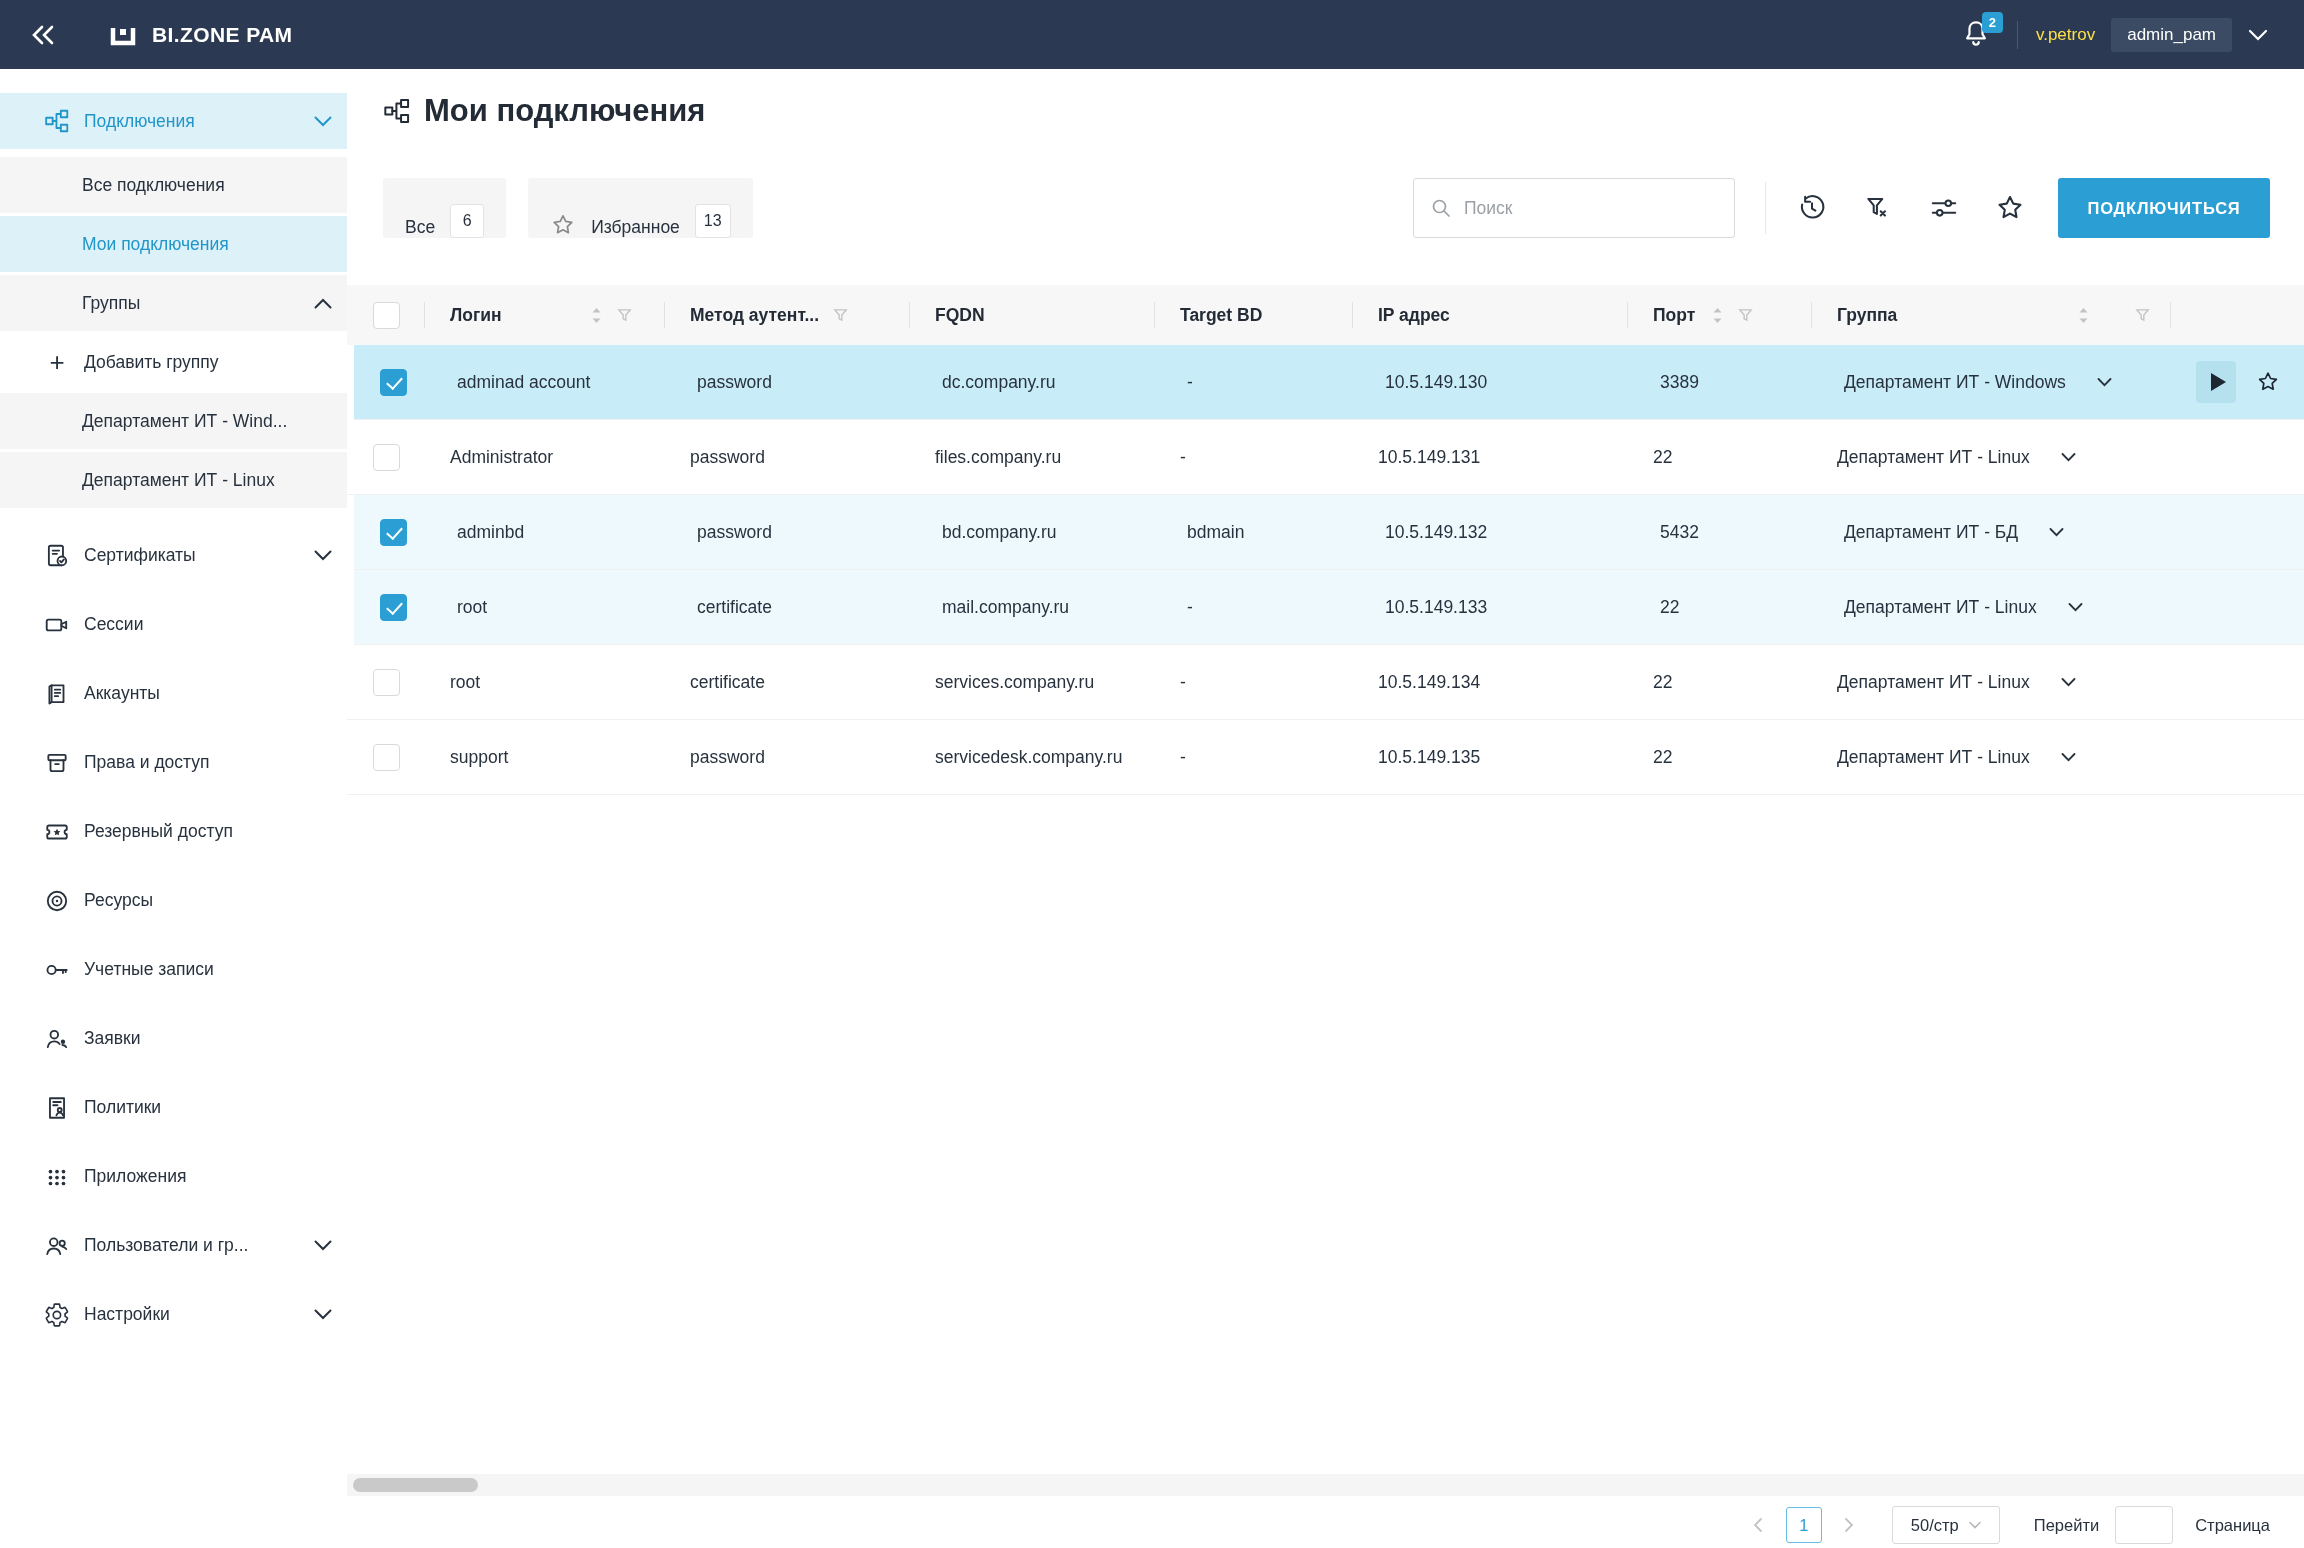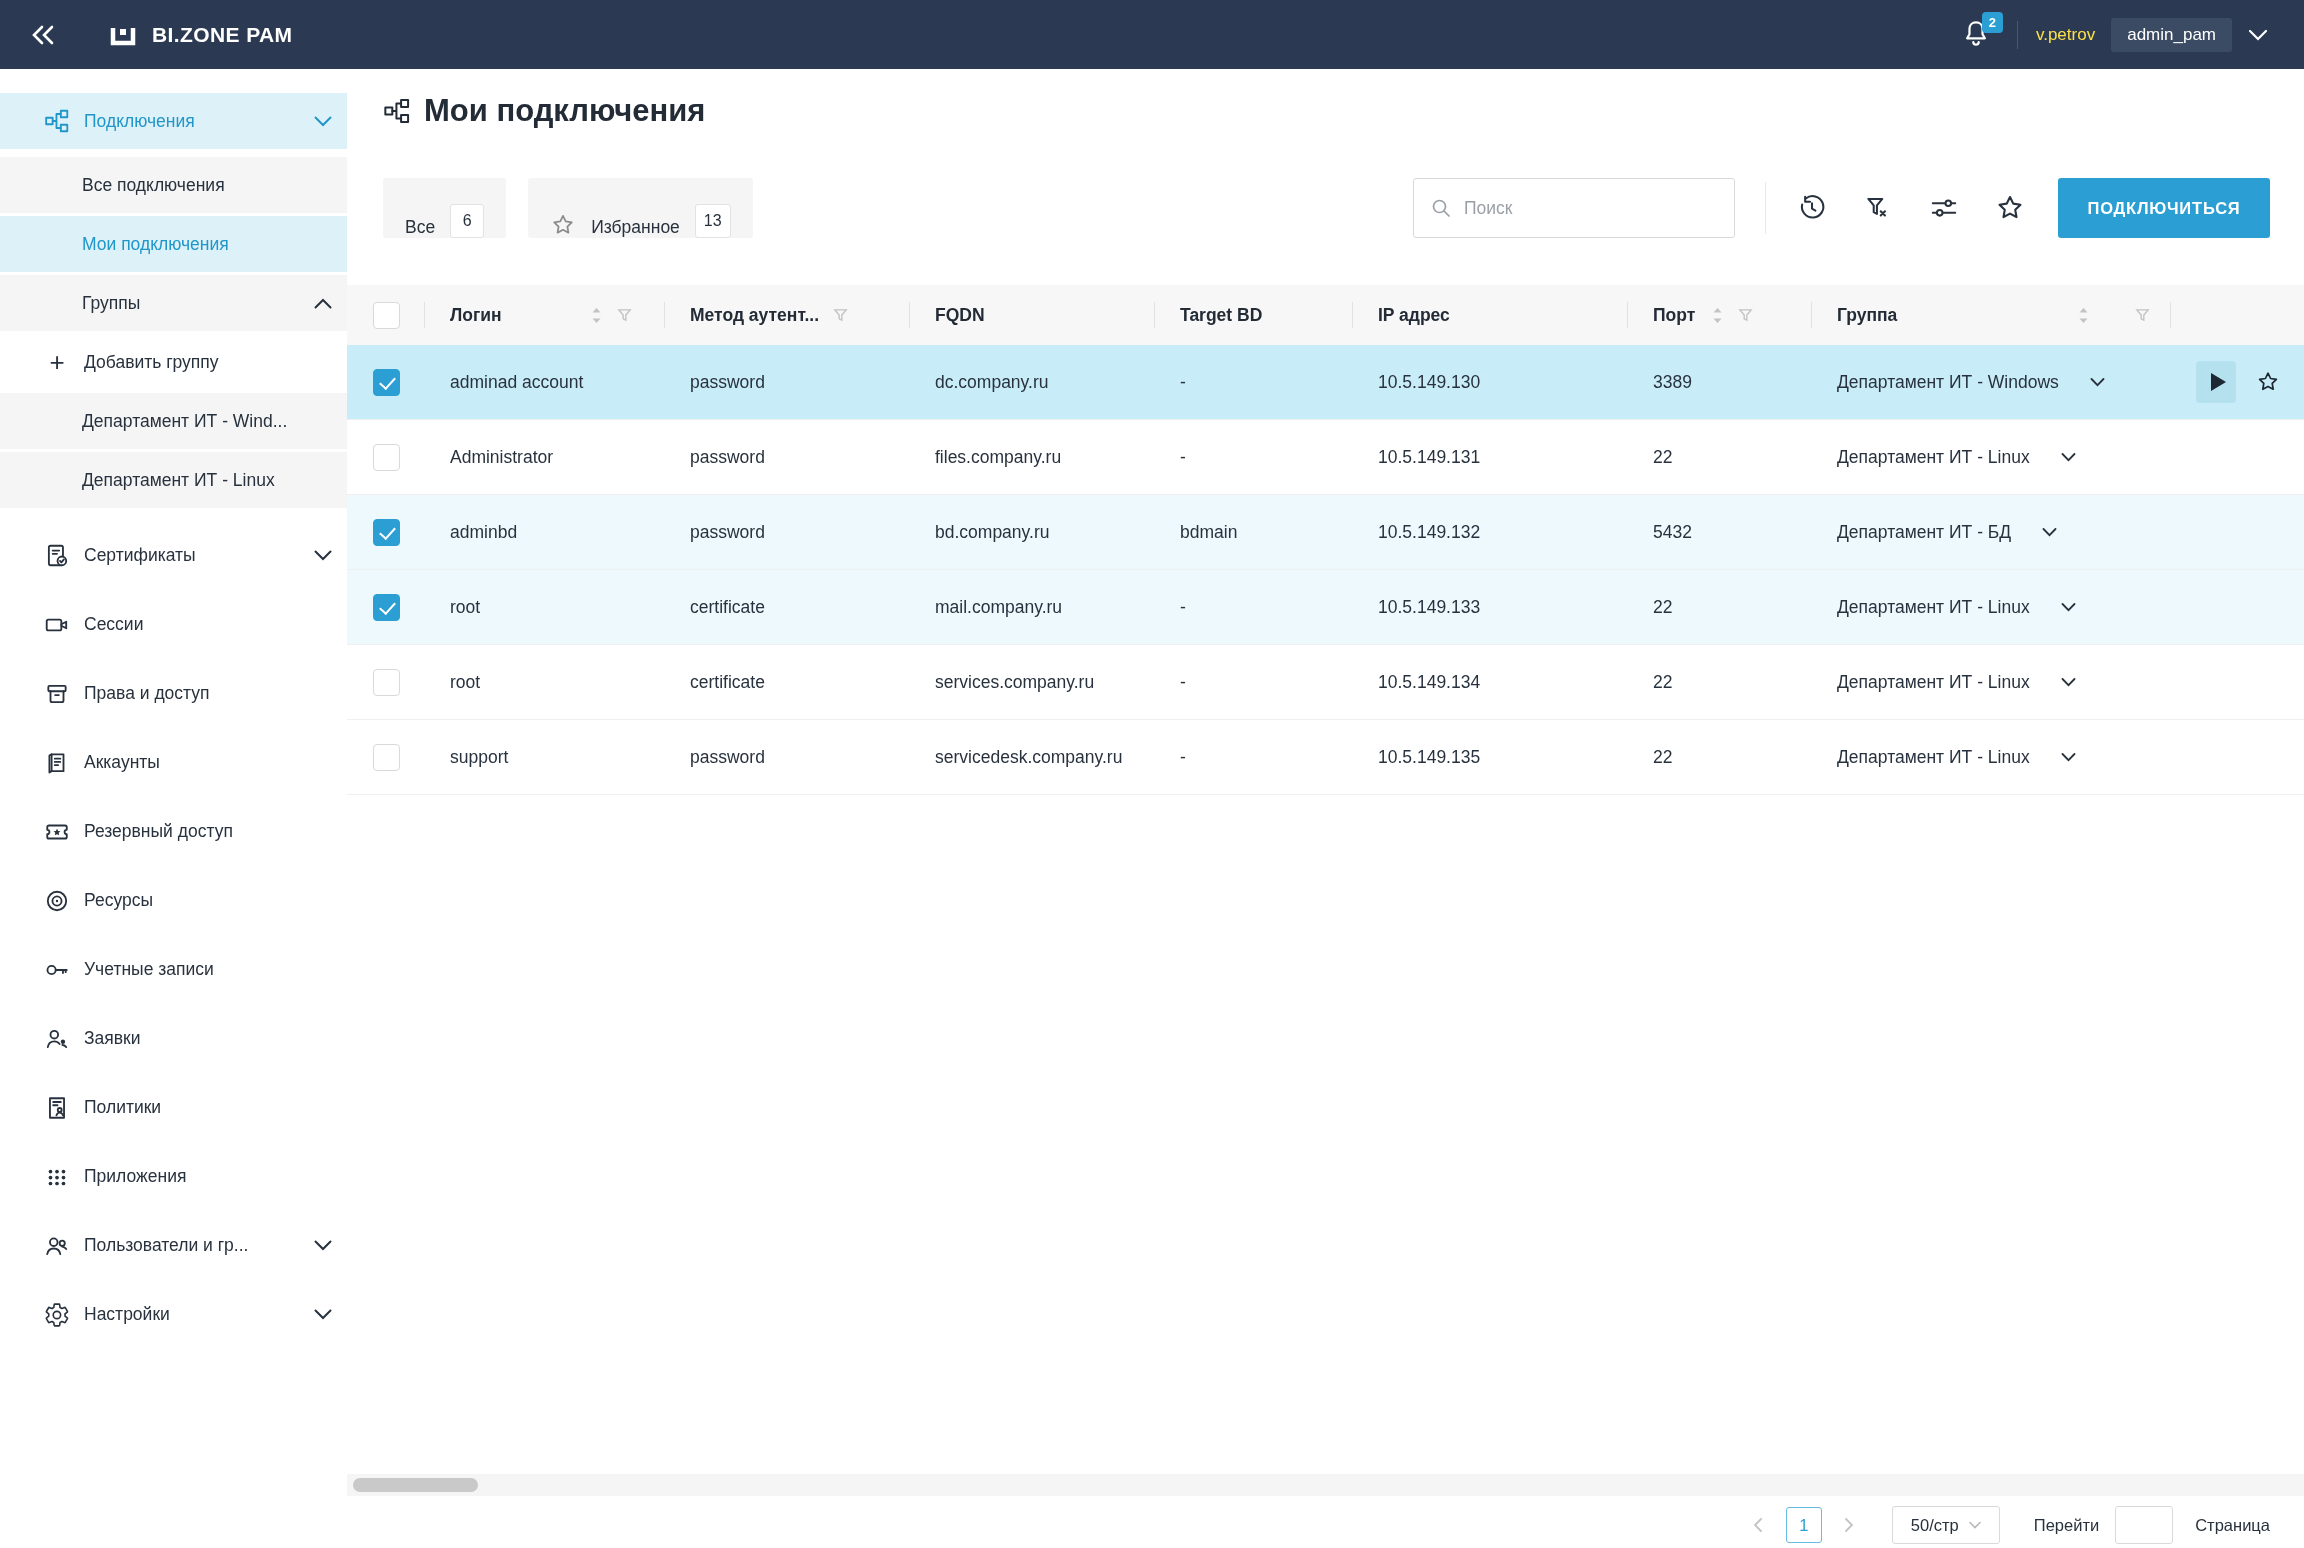--- a/index.html
+++ b/index.html
@@ -102,21 +102,21 @@
   .th:not(.c-check)::before{
     content:""; position:absolute; left:-26px; top:17px; width:1px; height:26px; background:#e2e2e2;
   }
   .th .sort{ margin-left:16px; cursor:pointer; }
   .th .funnel{ margin-left:14px; cursor:pointer; }
   .th.c-login .sort{ margin-left:88px; }
   .th.c-group .sort{ margin-left:auto; }
   .th.c-group .funnel{ margin-right:46px; }
 
   .trow{ height:75px; background:#fff; border-bottom:1px solid #f0f0f0; cursor:pointer; }
-  .trow.row-checked{ background:#edf9fd; }
+  .trow.row-checked{ background:#edf9fd;margin-left:7px; }
   .trow.row-hl{ background:#c9edf8; }
   .cell{ font-size:17.5px; color:#28323e; display:flex; align-items:center; }
   .checkbox{
     width:27px; height:27px; border:1px solid #d9d9d9; border-radius:4px; background:#fff;
     display:inline-block; position:relative; cursor:pointer;
   }
   .checkbox.checked{ background:#2b9fd4; border-color:#2b9fd4; }
   .checkbox.checked::after{
     content:""; position:absolute; left:9px; top:4px; width:7px; height:13px;
     border:solid #fff; border-width:0 2.6px 2.6px 0; transform:rotate(42deg);
@@ -262,35 +262,35 @@
           <rect x="2.5" y="7" width="13.5" height="10" rx="1.5"></rect>
           <path d="M16 12.7l4.5 2.3V9l-4.5 2.3"></path>
         </g>
       </svg>
     <span class="label">Сессии</span>
   </div>
 
   <div class="side-item side-main">
     <svg width="26" height="26" viewBox="0 0 24 24">
         <g class="ic">
+          <path d="M7 4h11v15.5H7z"></path>
+          <path d="M7 19.5l-2 1.2V5.2L7 4M10 8h5M10 11h5M10 14h3"></path>
+        </g>
+      </svg>
+    <span class="label">Аккаунты</span>
+  </div>
+
+  <div class="side-item side-main">
+    <svg width="26" height="26" viewBox="0 0 24 24">
+        <g class="ic">
           <rect x="4" y="4.5" width="16" height="5" rx="1"></rect>
           <path d="M6 9.5v8.5a1.5 1.5 0 0 0 1.5 1.5h9a1.5 1.5 0 0 0 1.5-1.5V9.5M10.3 13h3.4"></path>
         </g>
       </svg>
     <span class="label">Права и доступ</span>
-  </div>
-
-  <div class="side-item side-main">
-    <svg width="26" height="26" viewBox="0 0 24 24">
-        <g class="ic">
-          <path d="M7 4h11v15.5H7z"></path>
-          <path d="M7 19.5l-2 1.2V5.2L7 4M10 8h5M10 11h5M10 14h3"></path>
-        </g>
-      </svg>
-    <span class="label">Аккаунты</span>
   </div>
 
   <div class="side-item side-main">
     <svg width="26" height="26" viewBox="0 0 24 24">
         <g class="ic">
           <path d="M4.5 6h15a1.5 1.5 0 0 1 1.5 1.5V10a2 2 0 0 0 0 4v2.5a1.5 1.5 0 0 1-1.5 1.5h-15A1.5 1.5 0 0 1 3 16.5V14a2 2 0 0 0 0-4V7.5A1.5 1.5 0 0 1 4.5 6z"></path>
           <path d="M12 9l1 2 2.2.3-1.6 1.5.4 2.2-2-1-2 1 .4-2.2-1.6-1.5L11 11z" fill="#28323e" stroke="none"></path>
         </g>
       </svg>
     <span class="label">Резервный доступ</span>

